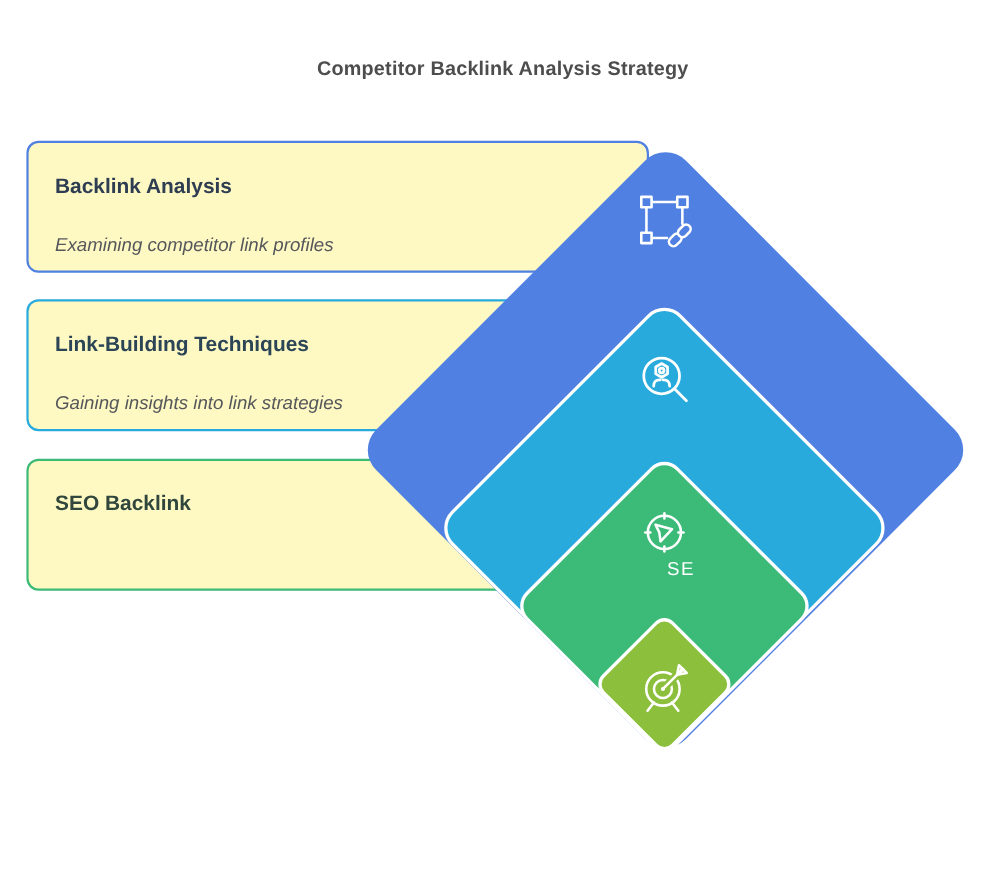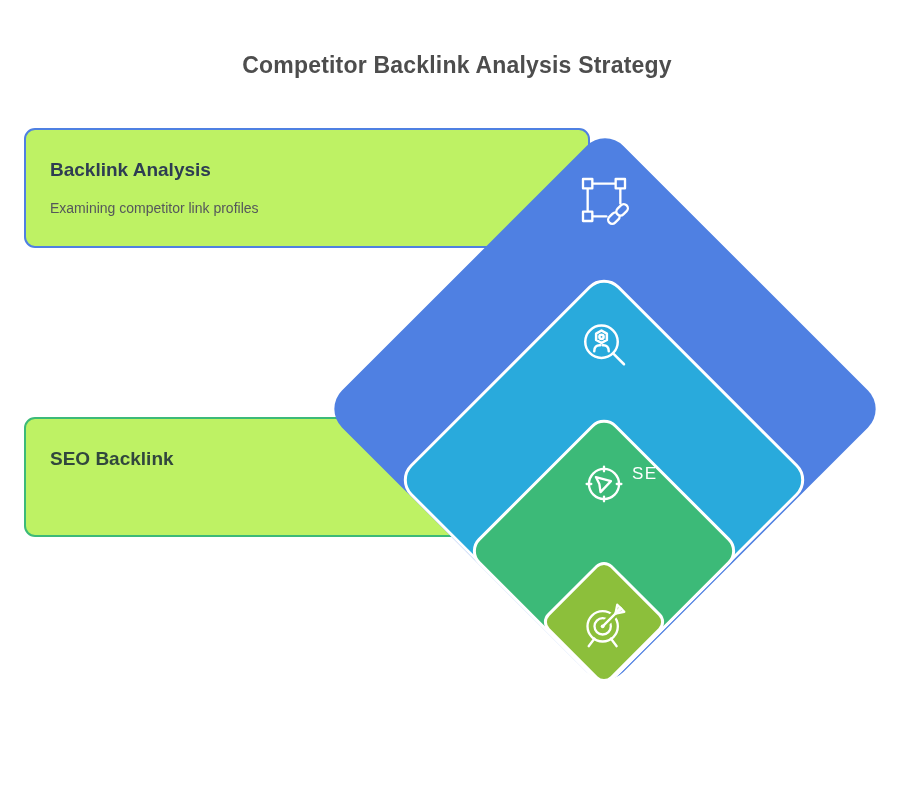--- a/index.html
+++ b/index.html
@@ -2,59 +2,63 @@
 <html><head>
 <meta charset="utf-8">
 <style>
   html,body{margin:0;padding:0;background:#fff;}
   .stage{
     position:relative;width:914px;height:792px;background:#fff;overflow:hidden;
     font-family:"Liberation Sans", sans-serif;
   }
   .page-title{
     position:absolute;top:52px;left:0;width:914px;text-align:center;
-    font-size:23px;font-weight:bold;letter-spacing:.2px;color:var(--c,#4d4d4d);margin:0;
+    font-size:18px;font-weight:bold;letter-spacing:.2px;color:var(--c,#4d4d4d);margin:0;
   }
   
   .card{
-    position:absolute;left:24px;width:566px;height:120px;background:#bef264;
+    position:absolute;left:24px;width:566px;height:120px;background:#fef9c3;
     border:2px solid var(--c,#888);border-radius:11px;box-sizing:border-box;
     padding:28px 0 0 24px;
   }
   .card-title{display:block;font-size:19px;font-weight:bold;color:var(--c,#2e3d52);line-height:24px;}
-  .card-desc{display:block;margin-top:17px;font-size:14px;color:var(--c,#55575b);line-height:18px;}
+  .card-desc{display:block;margin-top:32px;font-size:17px;color:var(--c,#55575b);line-height:18px;font-style:italic;}
   .card1{top:128px;} .card2{top:272px;} .card3{top:417px;} .card4{top:561px;}
   
   .diamond{position:absolute;transform:rotate(45deg);background:var(--c,#999);box-sizing:border-box;}
   .diamond-1{left:406px;top:210px;width:398px;height:398px;border-radius:26px;z-index:1;}
   .diamond-2{left:456px;top:332px;width:296px;height:296px;border-radius:22px;border:3px solid #fff;z-index:2;}
   .diamond-3{left:506px;top:453px;width:196px;height:196px;border-radius:18px;border:3px solid #fff;z-index:3;}
   .diamond-4{left:558px;top:576px;width:92px;height:92px;border-radius:12px;border:3px solid #fff;z-index:4;}
   
-  .icon{position:absolute;z-index:5;display:flex;flex-direction:row;align-items:flex-start;}
+  .icon{position:absolute;z-index:5;display:flex;flex-direction:column;align-items:flex-end;}
   .icon svg{display:block;}
   .icon .mask{fill:var(--c,#999);}
   .icon-1{left:576px;top:172px;}
   .icon-2{left:574px;top:318px;}
   .icon-3{left:576px;top:462px;}
   .icon-4{left:577px;top:596px;}
   .icon-label{color:#fff;font-size:17px;letter-spacing:1.5px;margin-top:2px;font-weight:400;}
 </style>
 </head>
 <body>
 
 <div class="stage">
 
   <h1 class="page-title" style="--c: #4d4d4d;">Competitor Backlink Analysis Strategy</h1>
 
   <div class="card card1" style="--c: #4f80e2;">
     <span class="card-title" style="--c: #2e3d52;">Backlink Analysis</span>
     <span class="card-desc" style="--c: #55575b;">Examining competitor link profiles</span>
   </div>
 
+  <div class="card card2" style="--c: #29aadc;">
+    <span class="card-title" style="--c: #2b4456;">Link-Building Techniques</span>
+    <span class="card-desc" style="--c: #55575b;">Gaining insights into link strategies</span>
+  </div>
 
   <div class="card card3" style="--c: #3cba78;">
     <span class="card-title" style="--c: #31473d;">SEO Backlink</span>
   </div>
 
 
   <div class="diamond diamond-1" style="--c: #4f80e2;"></div>
   <div class="diamond diamond-2" style="--c: #29aadc;"></div>
   <div class="diamond diamond-3" style="--c: #3cba78;"></div>
   <div class="diamond diamond-4" style="--c: #8cbf3b;"></div>

